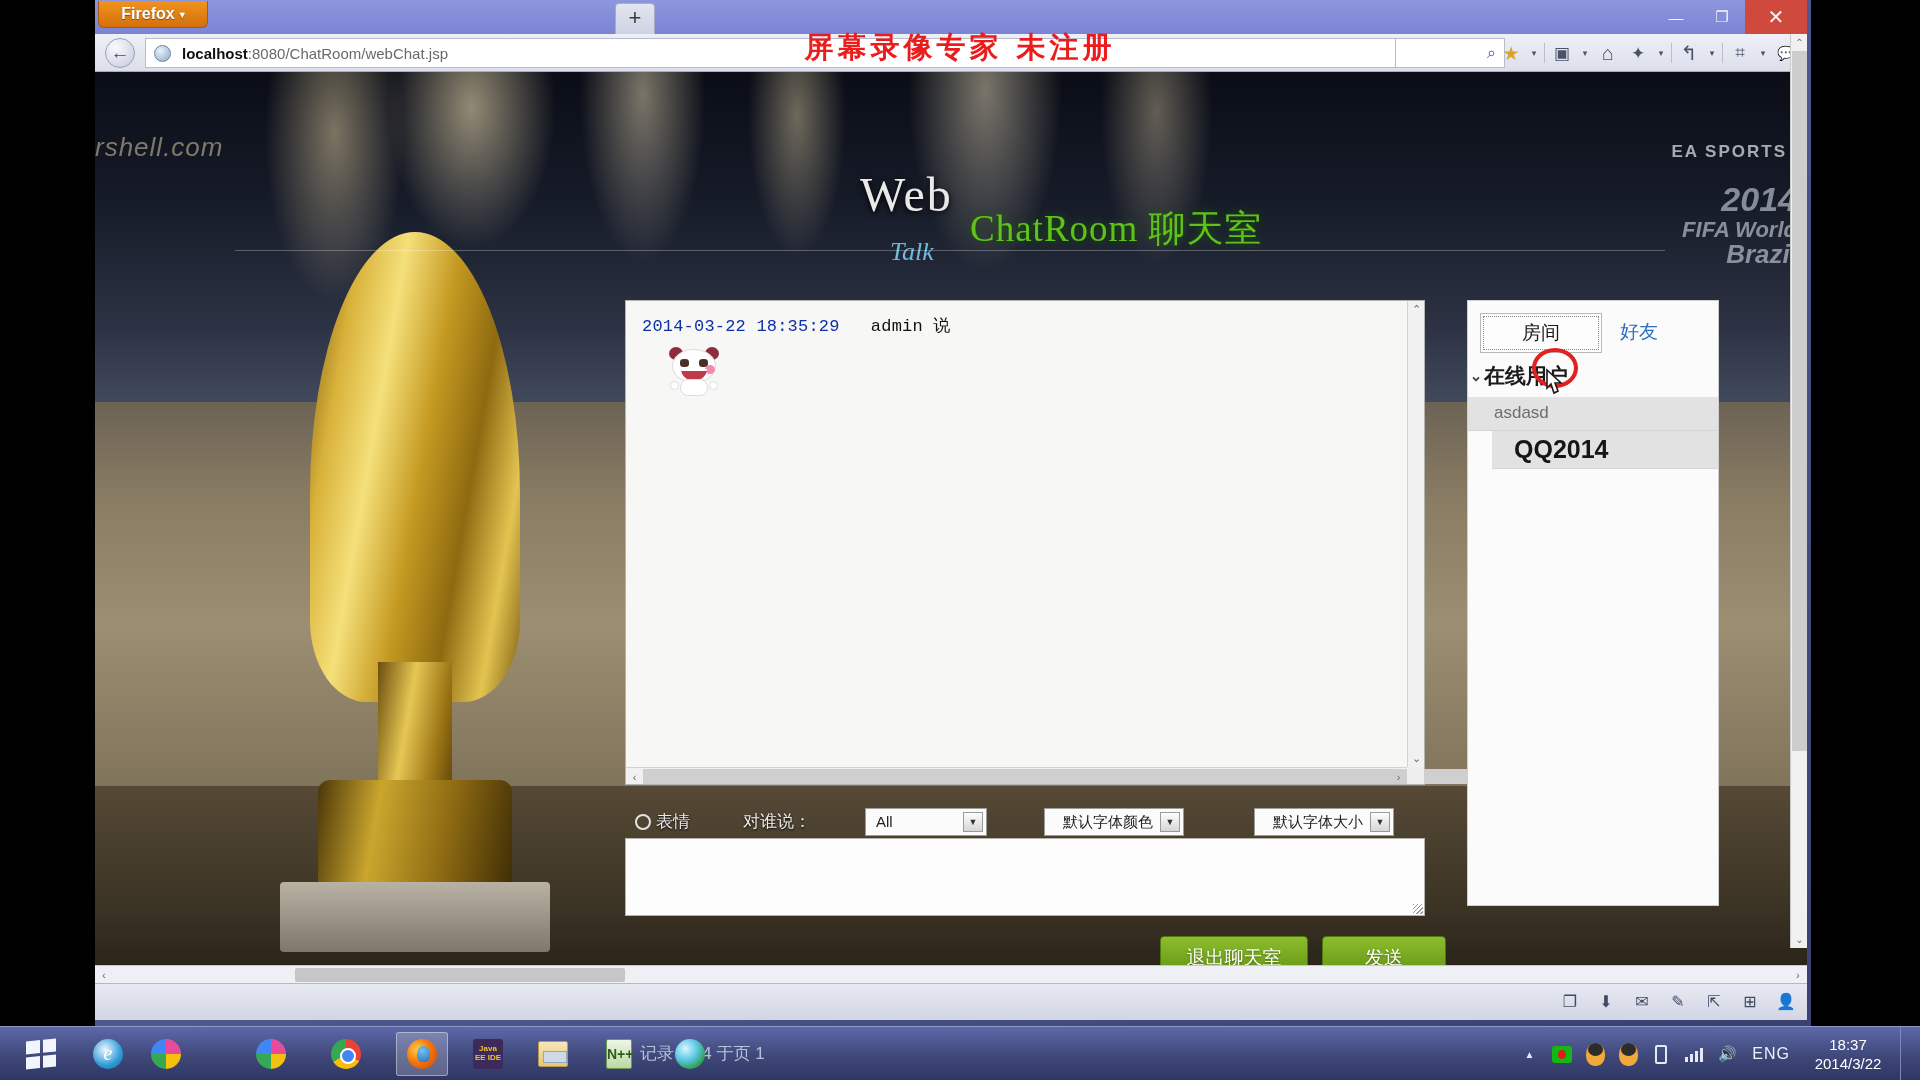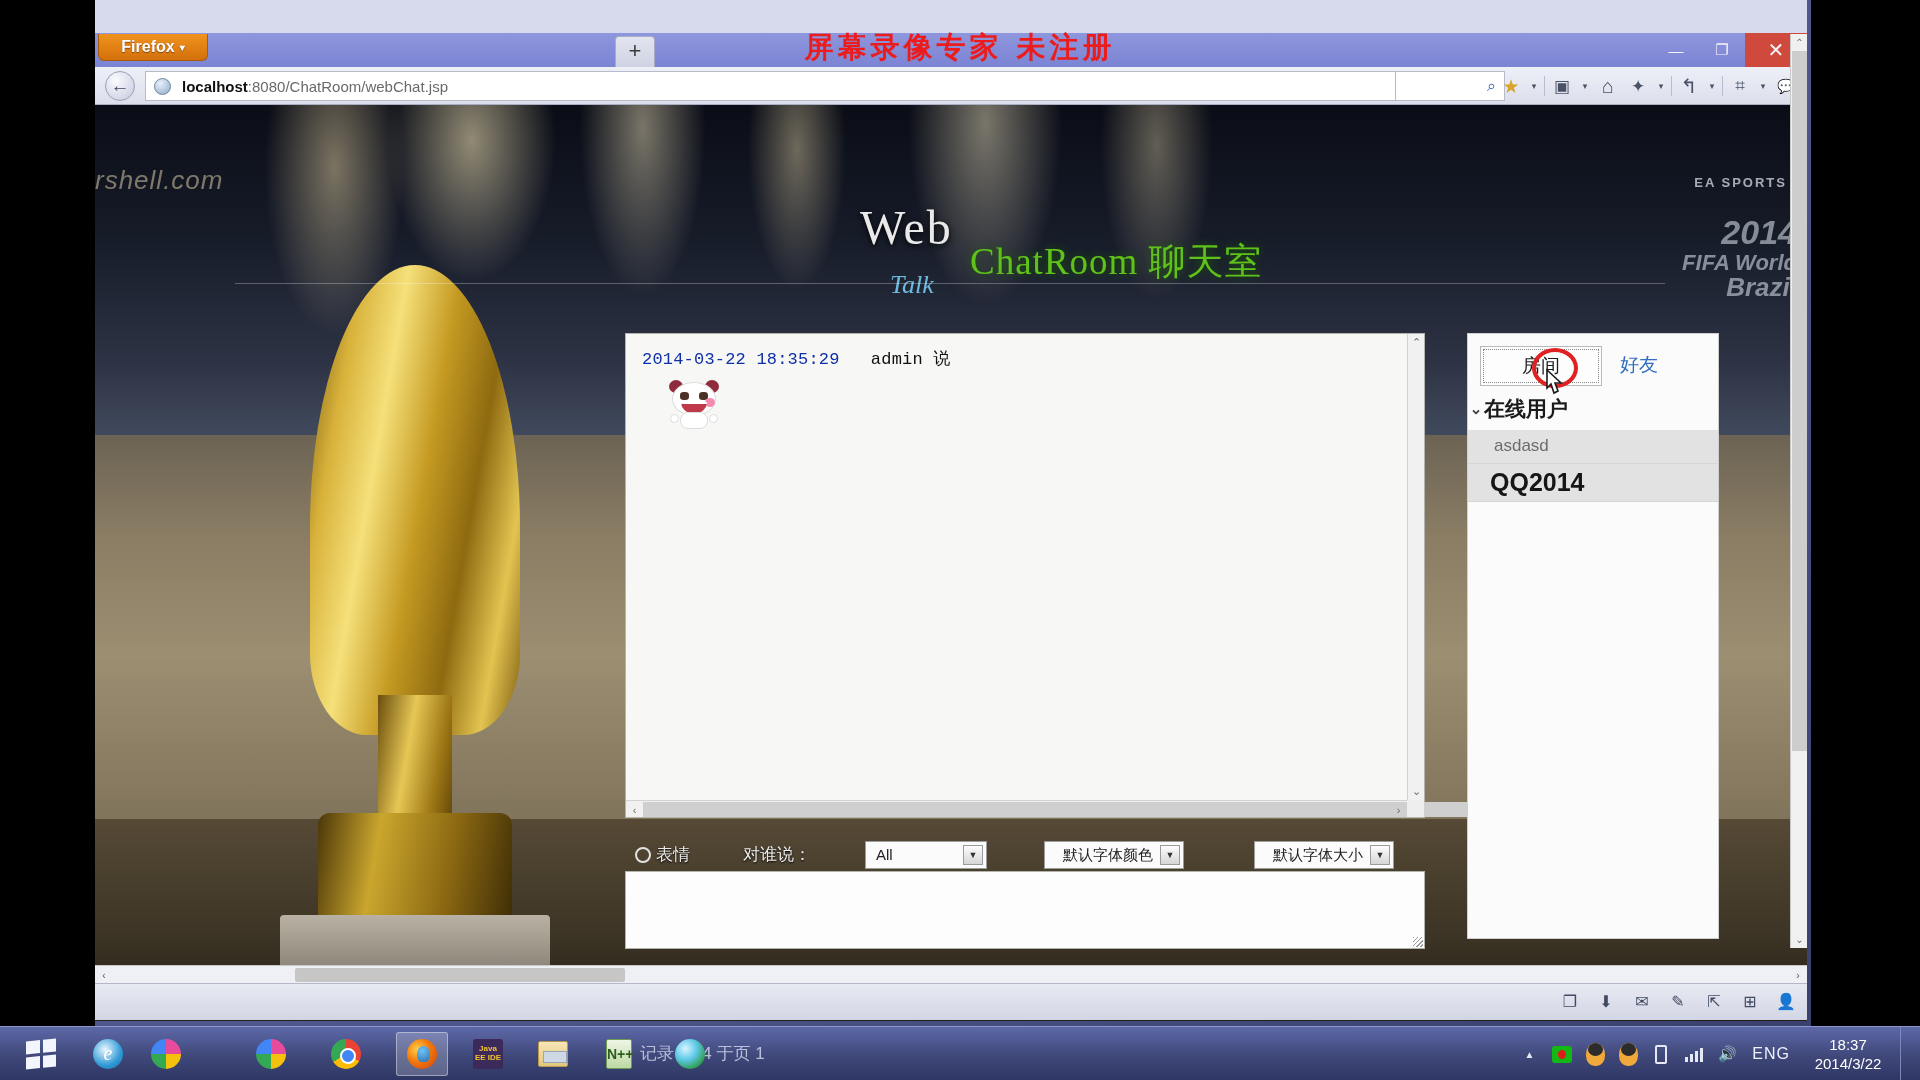--- a/index.html
+++ b/index.html
@@ -14,21 +14,21 @@
   #desktop:after{ content:""; position:absolute; inset:0;
     background:linear-gradient(160deg,#6d79b4 0%,#525d96 40%,#39406e 100%);
     opacity:.85; }
 
   
   #browser{ position:absolute; left:95px; top:0; width:1712px; height:1020px;
     background:#d7d9ec; z-index:5; }
 
   
   .titlebar{ position:relative; height:34px;
-    background:linear-gradient(#8e96dd,#7b84d3);margin-top:33px; }
+    background:linear-gradient(#8e96dd,#7b84d3); }
   .ffbtn{ position:absolute; left:3px; top:1px; width:110px; height:27px;
     background:linear-gradient(#f0931e,#d4700c); border-radius:0 0 6px 6px;
     color:#fff; font-size:16px; font-weight:bold; text-align:center;
     line-height:25px; text-shadow:0 1px 1px #00000070;
     border:1px solid #a85c08; border-top:none;}
   .ffbtn .caret{ font-size:10px; margin-left:5px; vertical-align:middle;}
   .tab{ position:absolute; left:213px; top:3px; width:320px; height:31px;
     background:linear-gradient(#fdfdfd,#eceef6); border-radius:5px 5px 0 0;
     border:1px solid #a8acc4; border-bottom:none;
     font-size:15px; color:#1b1b1b; line-height:30px; padding-left:44px;}
@@ -102,21 +102,21 @@
     border-radius:12px 12px 6px 6px; }
   .trophy .plinth{ position:absolute; left:10px; top:650px; width:270px; height:70px;
     background:linear-gradient(#b9b2a4,#7d776c); border-radius:4px; }
 
   .fifa-left{ position:absolute; left:0; top:60px; color:#d8c9a8; opacity:.55;
     font-size:26px; font-style:italic; letter-spacing:1px;}
   .fifa-right{ position:absolute; right:10px; top:110px; text-align:right;
     color:#cfd8e2; opacity:.6; font-size:34px; font-weight:bold;
     font-style:italic; line-height:1.05; }
   .ea-badge{ position:absolute; right:20px; top:70px; color:#e5e9ef; opacity:.7;
-    font-size:13px; font-weight:bold; letter-spacing:2px;}
+    font-size:17px; font-weight:bold; letter-spacing:2px;}
 
   
   .sitehead{ position:absolute; left:0; top:0; width:100%; height:180px; }
   .logo-web{ position:absolute; left:765px; top:95px; color:#e9e9e9;
     font-family:"Liberation Serif", serif; font-size:48px; letter-spacing:2px;
     text-shadow:0 2px 6px #000; }
   .logo-talk{ position:absolute; left:795px; top:165px; color:#7dd3fc;
     font-family:"Liberation Serif", serif; font-size:26px; font-style:italic;
     opacity:.85; }
   .logo-title{ position:absolute; left:875px; top:132px; color:#5fc11a;
@@ -213,21 +213,21 @@
   .rlink{ position:absolute; left:152px; top:12px; width:70px; height:40px;
     color:#2f6fbe; font-size:19px; line-height:38px; }
   .rhead{ position:relative; height:40px; padding-left:16px;
     font-size:21px; font-weight:bold; color:#1a1a1a; line-height:38px; }
   .rhead .chev{ position:absolute; left:-2px; top:0; font-size:15px;
     color:#444; line-height:38px; width:20px; text-align:center;}
   .ruser{ position:relative; height:34px; background:#e2e2e2;
     padding-left:26px; font-size:17px; color:#6d6d6d; line-height:32px;
     border-bottom:1px solid #d6d6d6;}
   .ruser.sel2{ height:38px; font-size:25px; font-weight:bold; color:#161616;
-    line-height:36px; padding-left:22px;}
+    line-height:36px; padding-left:22px;margin-left:24px;}
 
   .redcircle{ position:absolute; left:1437px; top:348px; width:46px; height:40px;
     border:4px solid #e02121; border-radius:50%; z-index:40; }
   .cursor{ position:absolute; left:1447px; top:368px; width:26px; height:32px;
     z-index:41; }
 
   
   .pvsb{ position:absolute; right:0; top:34px; width:17px; bottom:72px;
     background:#f0f0f0; border-left:1px solid #c8c8c8; z-index:20;}
   .pvsb .arr{ width:17px; height:17px; display:flex; align-items:center;

